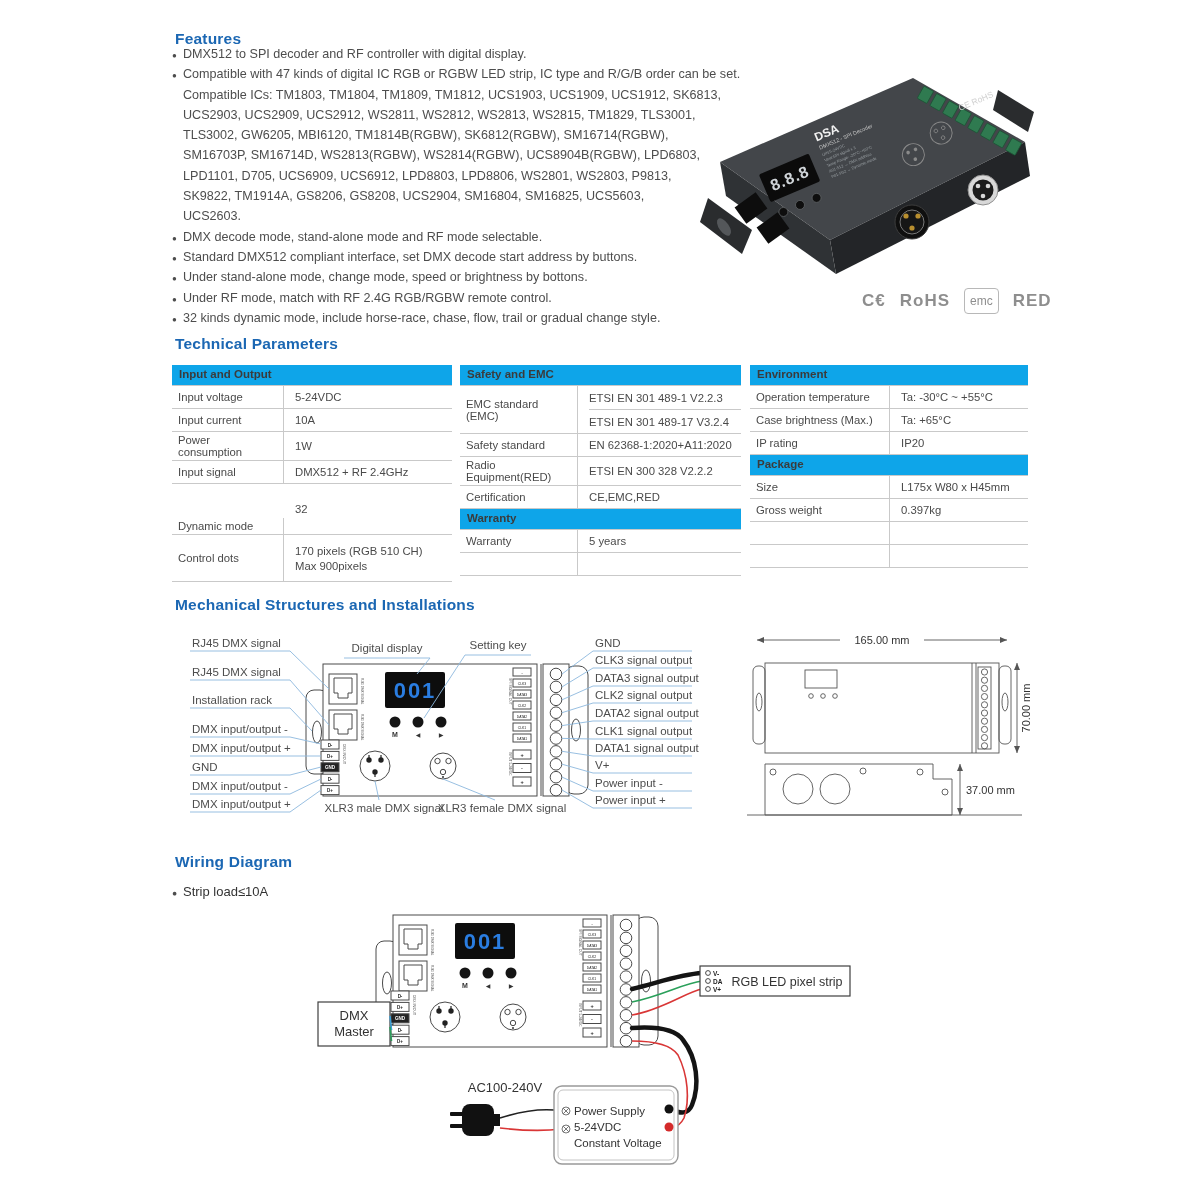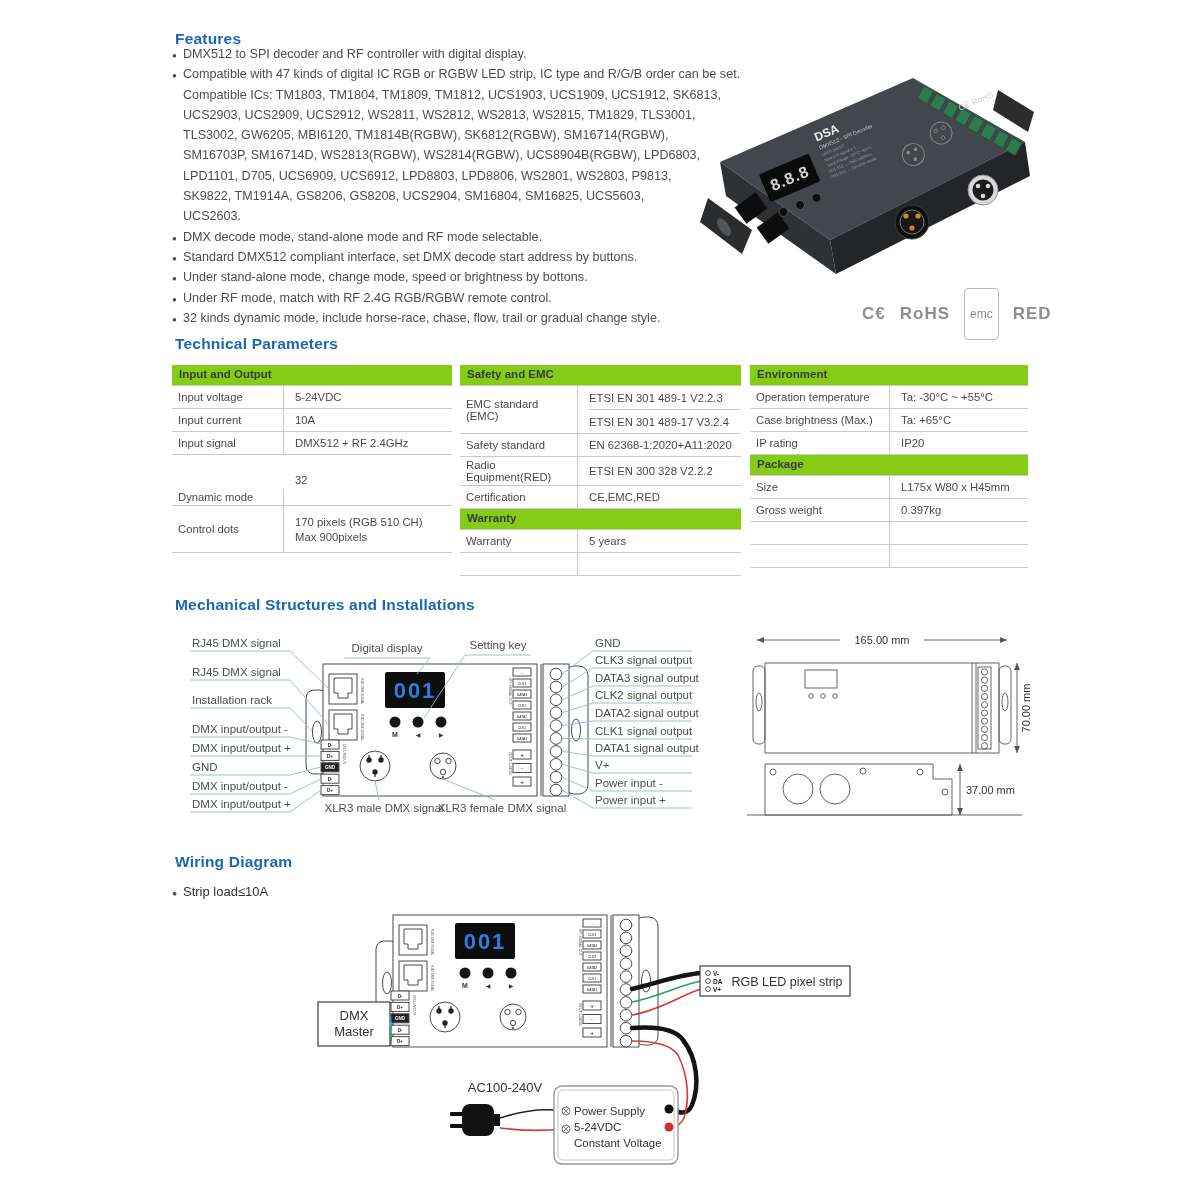--- a/index.html
+++ b/index.html
@@ -8,24 +8,24 @@
   .hd{position:absolute;left:172px;margin:3px;font-size:15.5px;font-weight:bold;color:#1b67b3;letter-spacing:.2px}
   
   .feat{position:absolute;left:172px;top:47px;width:560px}
   .f-line{display:flex;align-items:baseline;height:20.3px;white-space:nowrap}
   .f-bullet{width:11px;font-size:8px;color:#4d4d4d;flex:0 0 11px}
   .f-indent{flex:0 0 11px}
   .f-text{font-size:12.6px;color:#4d4d4d}
   
   .badges{position:absolute;left:862px;top:288px;display:flex;align-items:center;gap:14px;color:#8e8e8e}
   .badge{font-size:17px;font-weight:bold;letter-spacing:1px}
-  .badge.emc{font-size:12px;font-weight:normal;border:1.5px solid #b8b8b8;border-radius:4px;padding:18px 5px;letter-spacing:0}
+  .badge.emc{font-size:12px;font-weight:normal;border:1.5px solid #b8b8b8;border-radius:4px;padding:5px 5px;letter-spacing:0}
   
   .ptable{position:absolute;background:#fff;color:#4a4a4a;font-size:11.3px}
-  .pt-header{background:#84cc16;color:#3b3b3b;font-weight:bold;font-size:11.5px;padding:3px 7px;height:21px;box-sizing:border-box;border-bottom:1px solid #c9c9c9}
+  .pt-header{background:#0ea5e9;color:#3b3b3b;font-weight:bold;font-size:11.5px;padding:3px 7px;height:21px;box-sizing:border-box;border-bottom:1px solid #c9c9c9}
   .pt-row{display:flex;border-bottom:1px solid #c9c9c9;min-height:23px;box-sizing:border-box}
   .pt-label{flex:0 0 auto;border-right:1px solid #c9c9c9;padding:2px 6px;display:flex;align-items:center;box-sizing:border-box}
   .pt-value{flex:1;display:flex;flex-direction:column;justify-content:center;padding-left:11px}
   .pt-line{display:flex;align-items:center;min-height:15px}
   .pt-row.divided .pt-line{min-height:23px}
   .pt-row.divided .pt-line + .pt-line{border-top:1px solid #c9c9c9}
   
   .dia{position:absolute}
   svg text{font-family:"Liberation Sans",sans-serif}
   .ln{fill:#fff;stroke:#4a4a4a;stroke-width:1}
@@ -184,20 +184,26 @@
       <div class="pt-row">
         <div class="pt-label" style="width: 112px;">Input voltage</div>
         <div class="pt-value">
           <div class="pt-line">5-24VDC</div>
         </div>
       </div>
       <div class="pt-row">
         <div class="pt-label" style="width: 112px;">Input current</div>
         <div class="pt-value">
           <div class="pt-line">10A</div>
+        </div>
+      </div>
+      <div class="pt-row">
+        <div class="pt-label" style="width: 112px;">Power consumption</div>
+        <div class="pt-value">
+          <div class="pt-line">1W</div>
         </div>
       </div>
       <div class="pt-row">
         <div class="pt-label" style="width: 112px;">Input signal</div>
         <div class="pt-value">
           <div class="pt-line">DMX512 + RF 2.4GHz</div>
         </div>
       </div>
       <div class="pt-row">
         <div class="pt-label" style="width: 112px; margin-top: 34px;">Dynamic mode</div>

